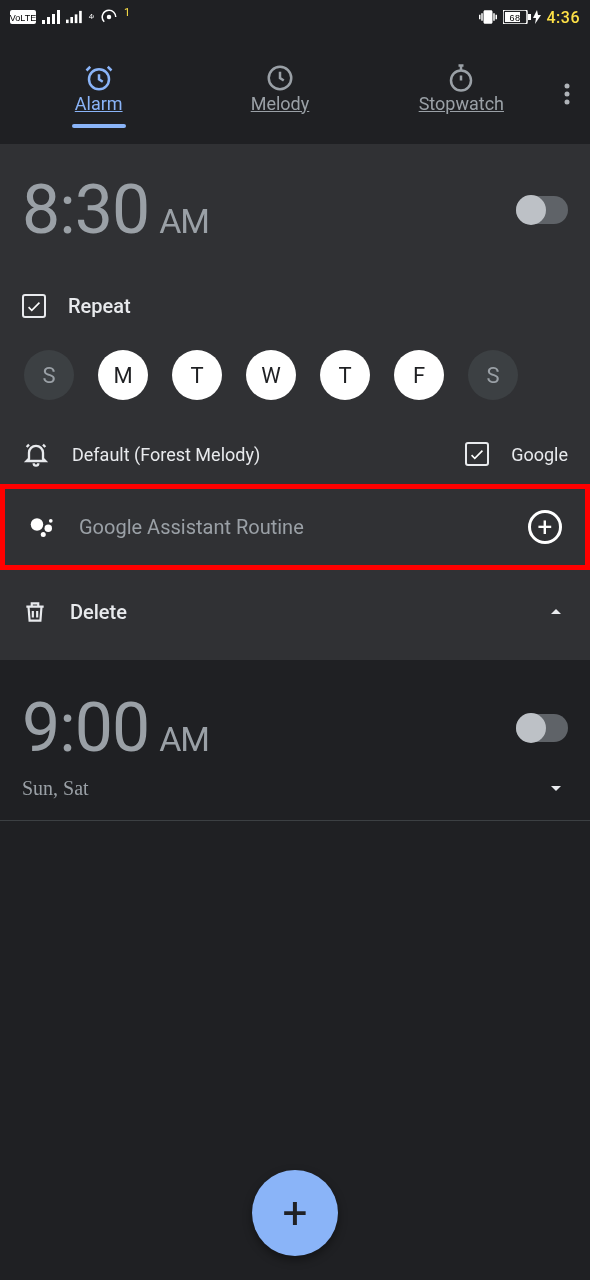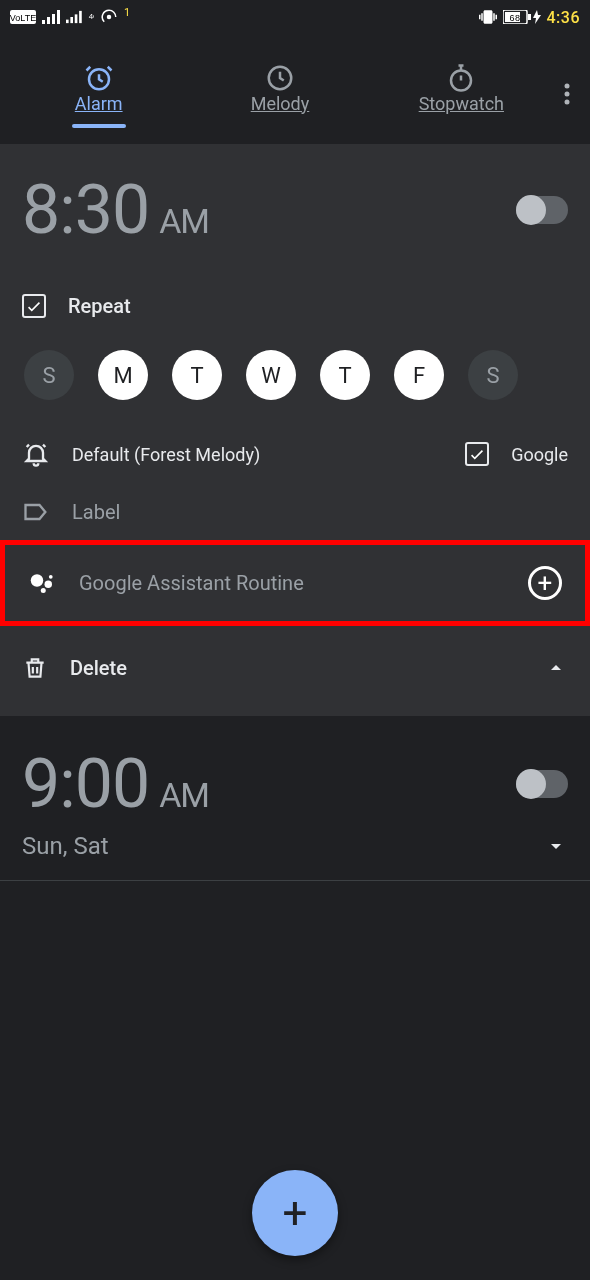--- a/index.html
+++ b/index.html
@@ -150,25 +150,26 @@
   }
   .delete-row { margin-top: 14px; }
 
   
   .alarm-compact {
     padding: 18px 22px 20px 22px;
     border-bottom: 1px solid #3c4043;
   }
   .alarm-compact .sub {
     color: #9aa0a6;
-    font-size: 24px;
+    font-size: 20px;
     display: flex;
     align-items: center;
     justify-content: space-between;
     margin-top: 8px;
+    font-family: Liberation Serif, serif;
   }
 
   
   .fab {
     position: absolute;
     left: 50%;
     bottom: 24px;
     transform: translateX(-50%);
     width: 86px; height: 86px;
     background: #8ab4f8;
@@ -313,28 +314,20 @@
     <span>Default (Forest Melody)</span>
     <div class="spacer"></div>
     <div class="checkbox checked">
       <svg viewBox="0 0 24 24">
           <path d="M9 16.2l-3.5-3.5L4 14.2 9 19.2 20 8.2l-1.5-1.5z"></path>
         </svg>
     </div>
     <span>Google</span>
   </div>
 
-  <div class="row muted">
-    <span class="ico">
-      <svg width="28" height="28" viewBox="0 0 24 24" fill="none" stroke="#9aa0a6" stroke-width="2">
-          <path d="M3 6h12l5 6-5 6H3V6z"></path>
-        </svg>
-    </span>
-    <span>Label</span>
-  </div>
 
   <div class="row muted row-highlight" style="min-height:86px">
     <span class="ico">
       <svg width="30" height="30" viewBox="0 0 24 24" fill="#fff">
           <circle cx="8" cy="10" r="5"></circle>
           <circle cx="17" cy="13" r="3"></circle>
           <circle cx="13" cy="18" r="2"></circle>
           <circle cx="19" cy="7" r="1.5"></circle>
         </svg>
     </span>

